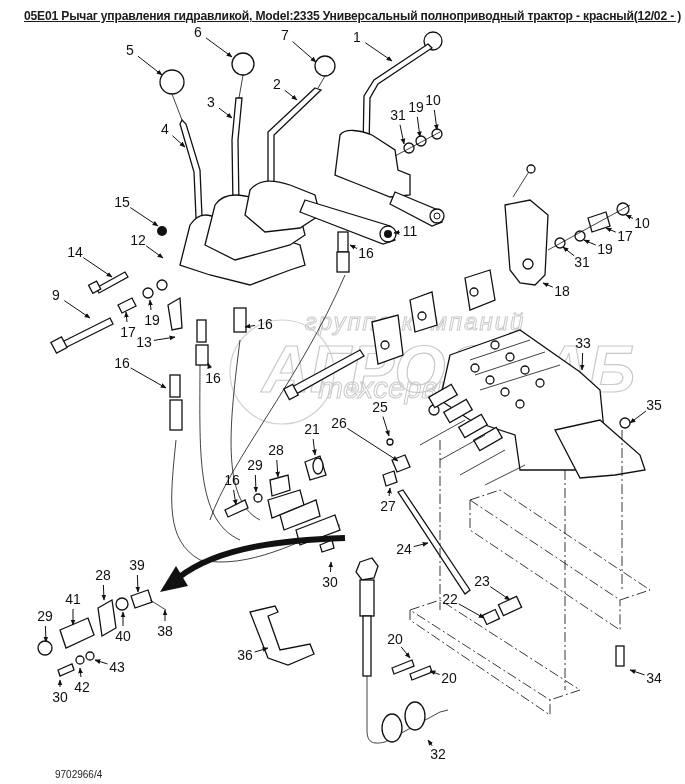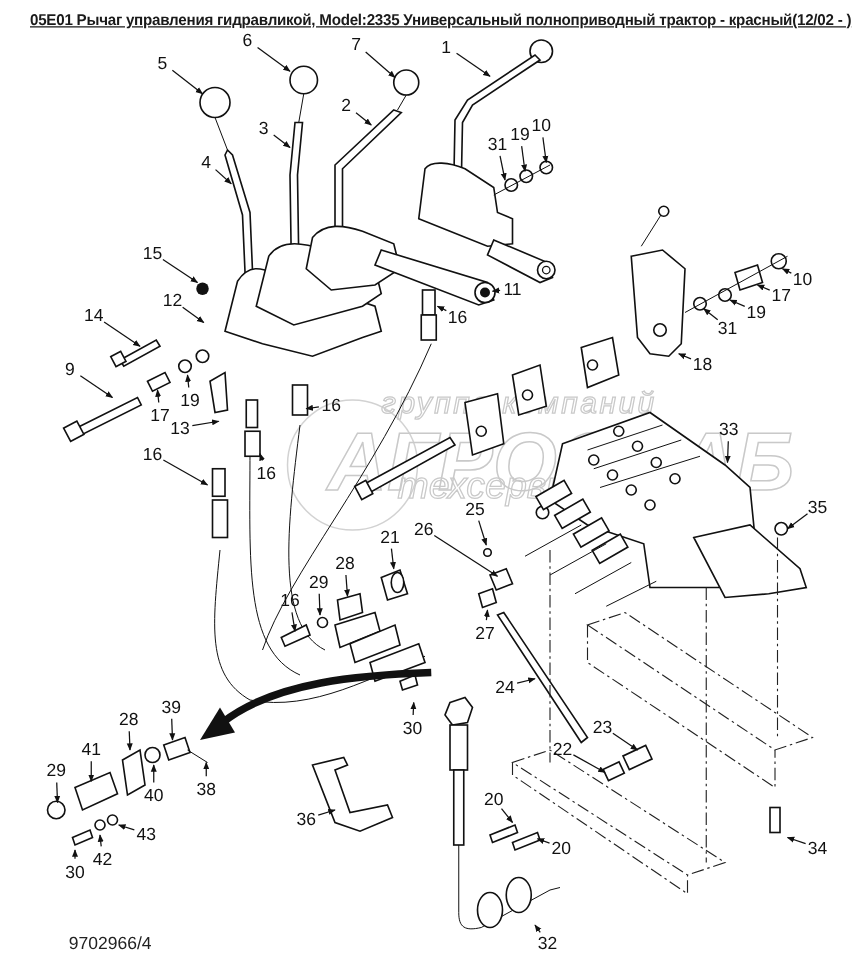--- a/index.html
+++ b/index.html
@@ -2,21 +2,21 @@
 <html><head>
 <meta charset="utf-8">
 <style>
   html, body { margin: 0; padding: 0; background: #ffffff; }
   body { width: 685px; height: 784px; position: relative; overflow: hidden; font-family: "Liberation Sans", sans-serif; }
   .title {
     position: absolute; left: 24px; top: 9px; font-size: 12.5px; font-weight: bold;
     text-decoration: underline; color: #1a1a1a; white-space: nowrap; letter-spacing: -0.2px;
     transform: scaleX(0.97); transform-origin: left top;
   }
-  .footer { position: absolute; left: 55px; top: 746px; font-size: 14px; color: #222; }
+  .footer { position: absolute; left: 55px; top: 769px; font-size: 10px; color: #222; }
   svg.diag { position: absolute; left: 0; top: 0; }
   .callout { font-family: "Liberation Sans", sans-serif; font-size: 14px; fill: #111; }
   .wm1 { font-family: "Liberation Sans", sans-serif; font-style: italic; font-size: 24px; fill: none; stroke: #c9c9c9; stroke-width: 1; letter-spacing: 2px; }
   .wm2 { font-family: "Liberation Sans", sans-serif; font-style: italic; font-weight: bold; font-size: 66px; fill: none; stroke: #c9c9c9; stroke-width: 1.2; }
   .wm3 { font-family: "Liberation Sans", sans-serif; font-style: italic; font-size: 30px; fill: none; stroke: #c9c9c9; stroke-width: 1; }
   .part { fill: #fff; stroke: #111; stroke-width: 1.3; }
   .thin { fill: none; stroke: #111; stroke-width: 0.8; }
   .dash { fill: none; stroke: #222; stroke-width: 0.9; stroke-dasharray: 10 3 2 3; }
   .leader { stroke: #111; stroke-width: 1; fill: none; }
 </style>

